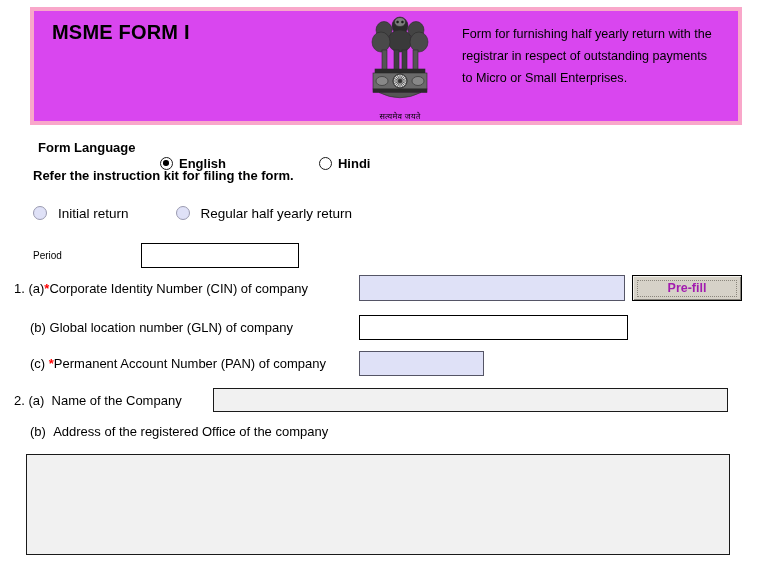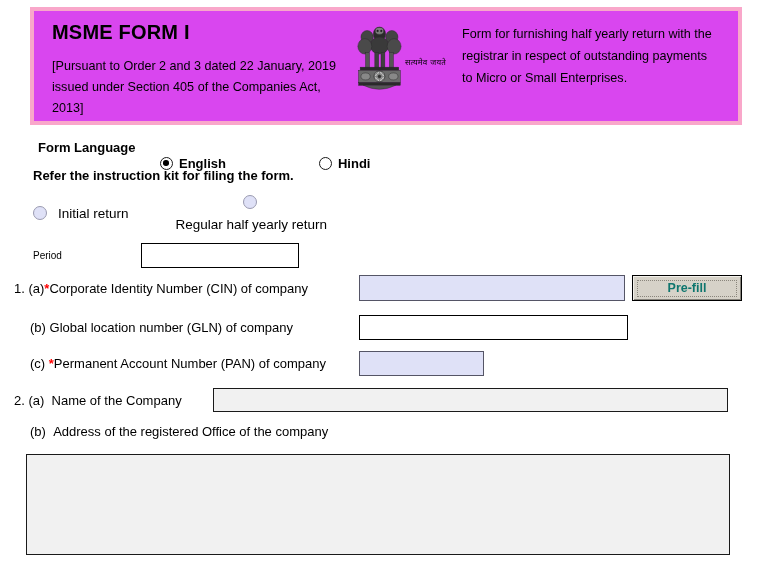--- a/index.html
+++ b/index.html
@@ -47,21 +47,21 @@
   .form-subtitle {
     font-size: 12.6px;
     line-height: 21px;
     margin: 0;
     max-width: 290px;
   }
   .header-emblem {
     width: 92px;
     padding-top: 2px;
     display: flex;
-    flex-direction: row;
+    flex-direction: column;
     align-items: center;
     justify-content: flex-start;
   }
   .emblem-svg { display: block; }
   .emblem-motto {
     font-size: 8px;
     margin-top: 1px;
     letter-spacing: 0.2px;
     font-family: "DejaVu Sans", sans-serif;
     white-space: nowrap;
@@ -143,21 +143,21 @@
     display: flex;
     align-items: center;
     height: 18px;
   }
   .return-opt {
     display: flex;
     align-items: center;
     font-size: 13.5px;
     gap: 8px;
   }
-  .return-opt.second { margin-left: 47px; flex-direction: column; }
+  .return-opt.second { margin-left: 47px; }
   .radio-mand {
     width: 14px;
     height: 14px;
     border-radius: 50%;
     border: 1px solid #9a9ab0;
     background: #dfe1f7;
     box-sizing: border-box;
     margin-right: 3px;
     flex: none;
   }
@@ -221,21 +221,21 @@
     left: 632px;
     top: 275px;
     width: 110px;
     height: 26px;
     background: #d6d2c8;
     border: 1px solid #000000;
     box-shadow: inset 1px 1px 0 0 #f2f0ea, inset -1px -1px 0 0 #85827a;
     font-family: "Liberation Sans", sans-serif;
     font-size: 12.5px;
     font-weight: bold;
-    color: #0f766e;
+    color: #a21caf;
     cursor: pointer;
     padding: 0;
     display: flex;
     align-items: center;
     justify-content: center;
   }
   .prefill-inner {
     width: 100px;
     height: 17px;
     display: flex;
@@ -284,21 +284,20 @@
     padding: 3px;
   }
 </style>
 </head>
 <body>
 
 <div class="header-banner">
 
   <div class="header-left">
     <div class="form-title">MSME FORM I</div>
-    <p class="form-subtitle">[Pursuant to Order 2 and 3 dated 22 January, 2019 issued   under Section 405 of the Companies Act, 2013]</p>
   </div>
 
   <div class="header-emblem">
     <svg class="emblem-svg" width="66" height="96" viewBox="0 0 66 96">
       <g fill="#2a2a2a" stroke="#2a2a2a" stroke-width="0.6">
 
         <ellipse cx="33" cy="13" rx="8" ry="9"></ellipse>
         <ellipse cx="33" cy="9" rx="5.5" ry="4.5" fill="#7d7d7d"></ellipse>
         <circle cx="30.6" cy="9" r="1.1" fill="#111"></circle>
         <circle cx="35.4" cy="9" r="1.1" fill="#111"></circle>

